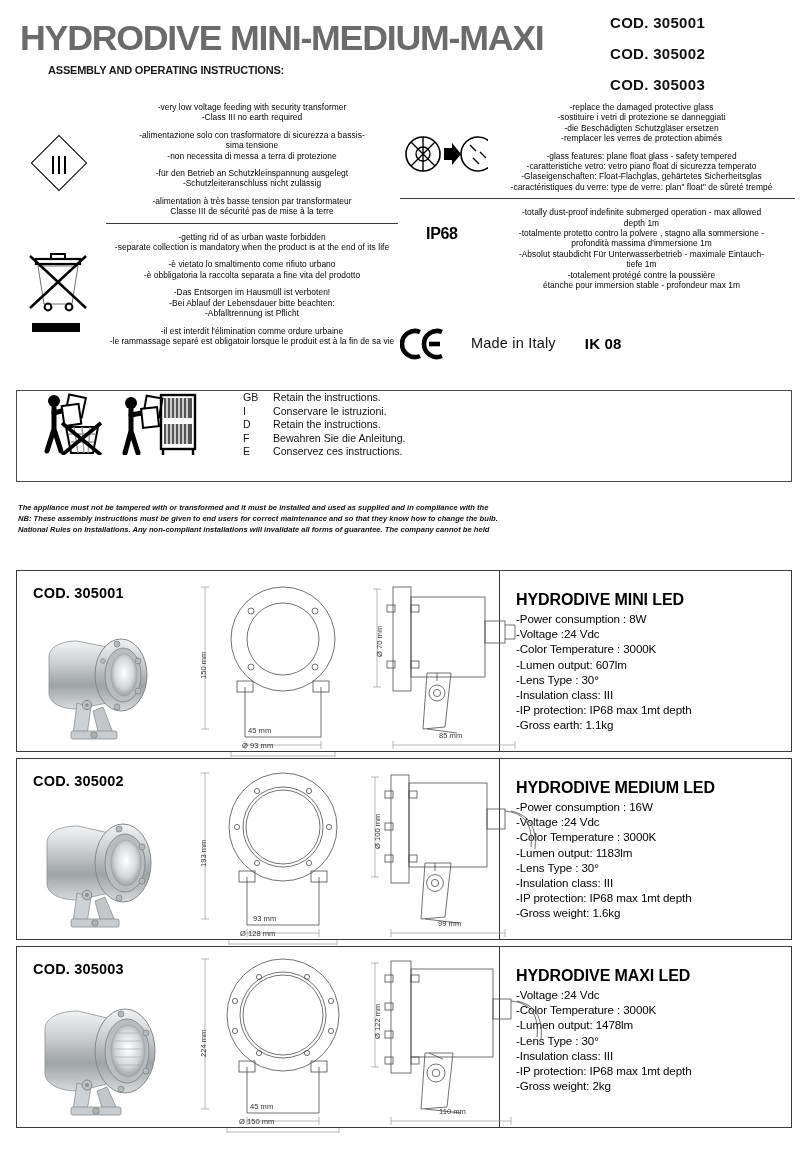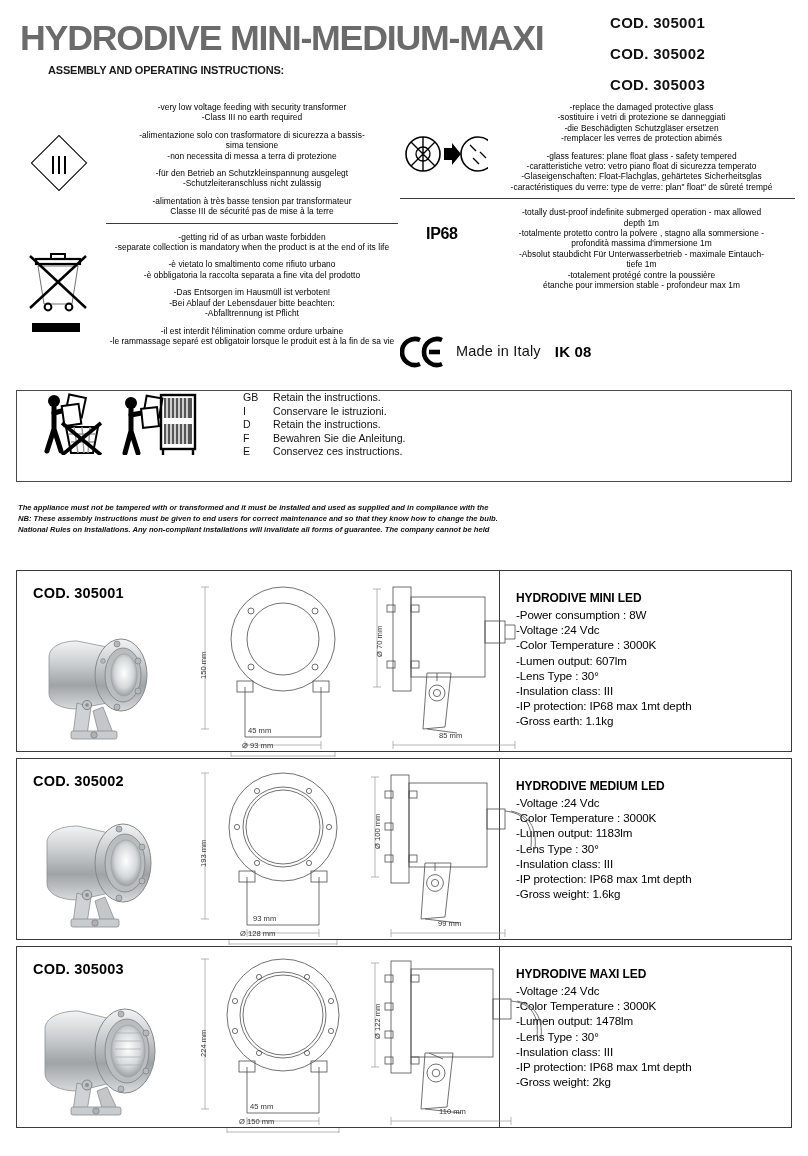--- a/index.html
+++ b/index.html
@@ -74,21 +74,21 @@
   
   .icon-glass { width:82px; height:56px; position:relative; margin-left:4px; }
 
   .ip68 {
     font-size:16px; font-weight:bold; letter-spacing:-0.3px;
     margin-left:26px; margin-top:18px;
   }
 
   .ce-row {
     position:absolute; left:400px; top:226px;
-    display:flex; align-items:center; gap:14px;margin-top:8px;
+    display:flex; align-items:center; gap:29px;
   }
   .ce-mark { width:42px; height:30px; }
   .made-italy { font-size:14.5px; color:#111; letter-spacing:0.2px; }
   .ik08 { font-size:15px; font-weight:bold; letter-spacing:0.2px; }
 
   
   .retain-box {
     position:absolute; left:16px; top:390px; width:776px; height:92px;
     border:1.6px solid #4a4a4a; background:#fff;
   }
@@ -121,21 +121,21 @@
     position:absolute; left:16px; top:14px;
     font-size:14.5px; font-weight:bold; letter-spacing:0.2px;
   }
   .panel .photo { position:absolute; left:8px; top:40px; width:156px; height:130px; }
   .panel .draw-cell { flex:1 1 auto; position:relative; }
   .panel .spec-cell {
     flex:0 0 292px; border-left:1.4px solid #3a3a3a;
     padding:20px 0 0 16px;
   }
   .spec-title {
-    font-size:12px; font-weight:bold; letter-spacing:-0.1px; margin-bottom:2px;
+    font-size:16px; font-weight:bold; letter-spacing:-0.1px; margin-bottom:2px;
   }
   .spec-line { font-size:11.6px; line-height:15.2px; letter-spacing:-0.1px; }
 
   .dim-label {
     position:absolute; font-size:7.6px; color:#333; white-space:nowrap;
   }
   .dim-label.vert { transform:rotate(-90deg); transform-origin:left top; }
 
   svg { display:block; }
   .ln { stroke:#4d4d4d; stroke-width:0.8; fill:none; }
@@ -515,20 +515,21 @@
         <path d="M70 98 L70 106" class="ln"></path>
         <path d="M10 12 L10 112 M6 12 L14 12 M6 112 L14 112" class="ln-l"></path>
         <path d="M26 168 L140 168 M26 164 L26 172 M140 164 L140 172" class="ln-l"></path>
       </svg>
       <div class="dim-label vert" style="left:188px;top:90px;">Ø 100 mm</div>
       <div class="dim-label" style="left:253px;top:160px;">99 mm</div>
     </div>
 
     <div class="spec-cell">
       <div class="spec-title">HYDRODIVE MEDIUM LED</div>
+      <div class="spec-line">-Power consumption : 16W</div>
       <div class="spec-line">-Voltage :24 Vdc</div>
       <div class="spec-line">-Color Temperature : 3000K</div>
       <div class="spec-line">-Lumen output: 1183lm</div>
       <div class="spec-line">-Lens Type :  30°</div>
       <div class="spec-line">-Insulation class: III</div>
       <div class="spec-line">-IP protection: IP68 max 1mt depth</div>
       <div class="spec-line">-Gross weight: 1.6kg</div>
     </div>
   </div>
 

